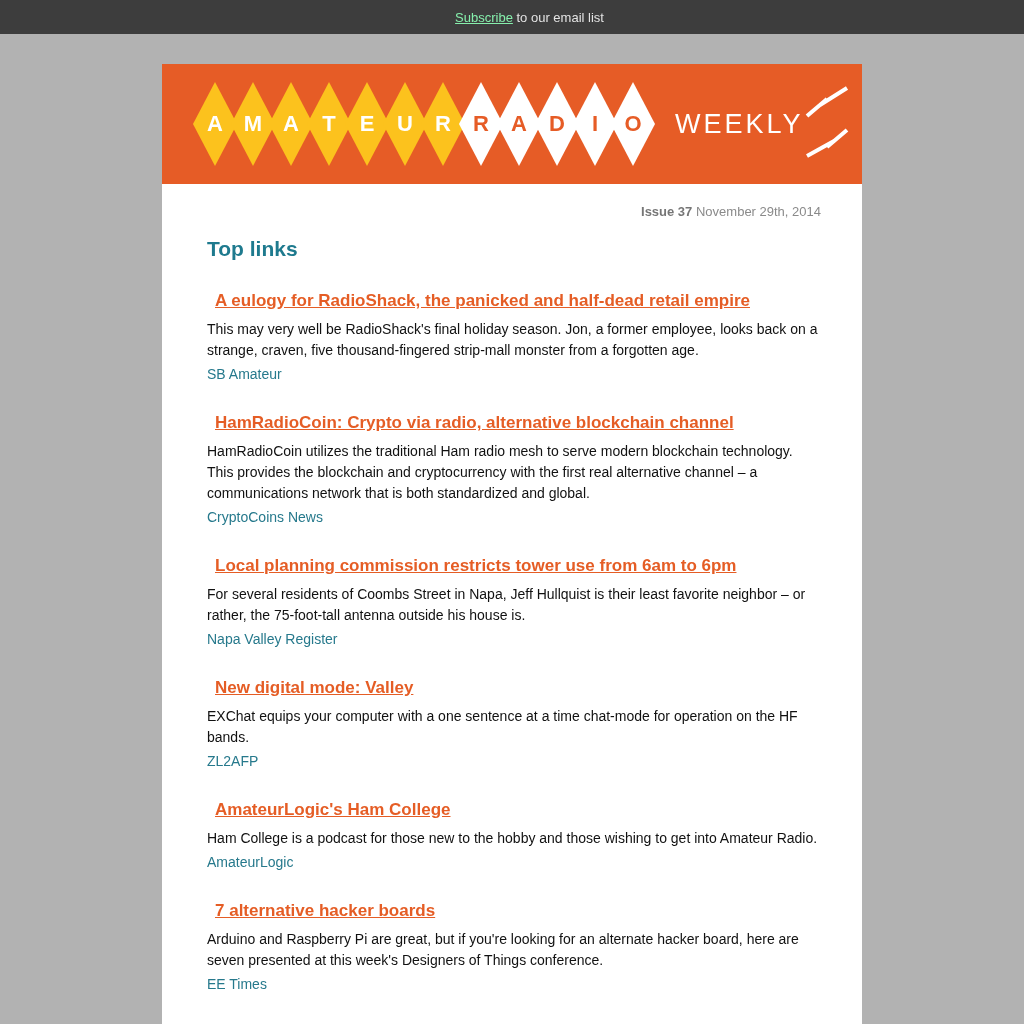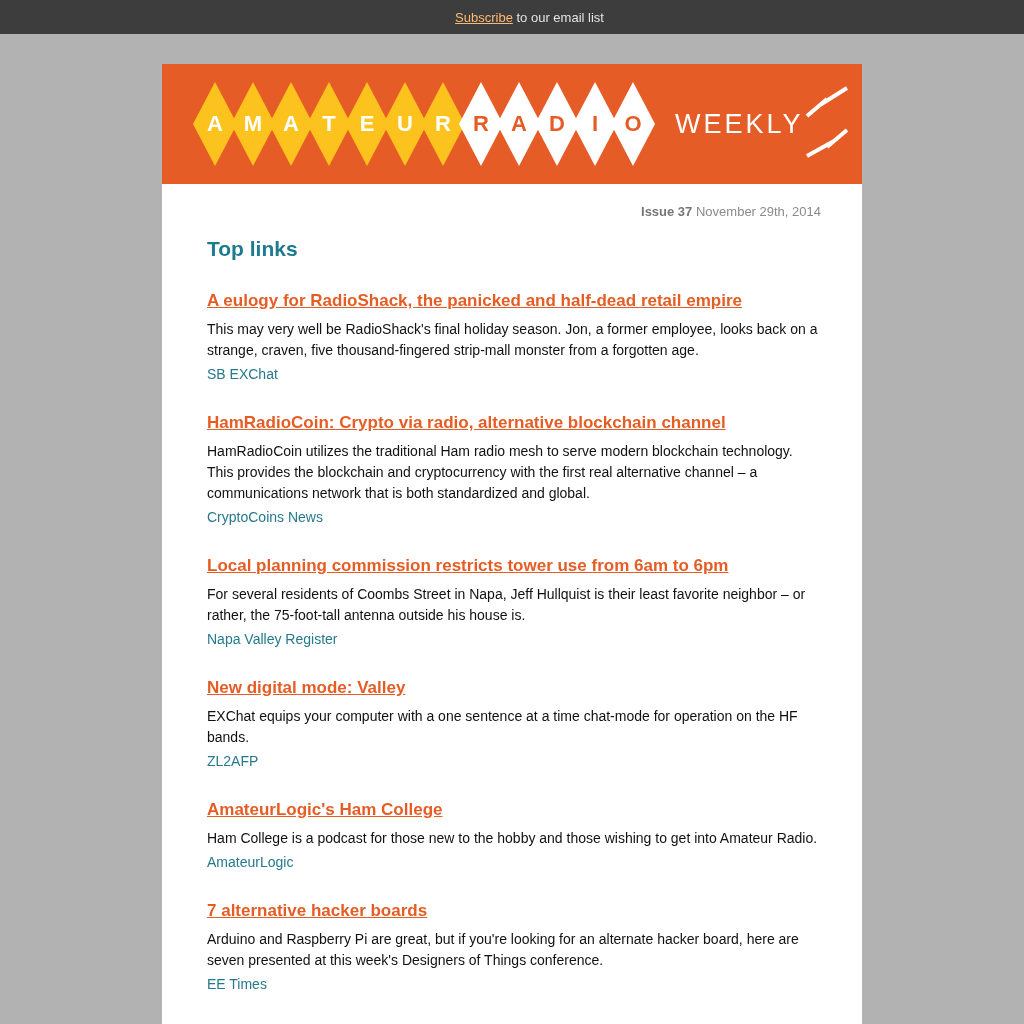--- a/index.html
+++ b/index.html
@@ -4,21 +4,21 @@
 <style>
   * { box-sizing: border-box; margin: 0; padding: 0; }
   html, body { width: 1024px; height: 1024px; overflow: hidden; }
   body { background: #b2b2b2; font-family: "Liberation Sans", sans-serif; }
 
   .topbar {
     height: 34px; background: #3d3d3d; color: #e3e3e3;
     display: flex; align-items: center; justify-content: center;
     font-size: 13px;
   }
-  .topbar a { color: #fdba74; text-decoration: underline; cursor: pointer; margin-left: 35px; }
+  .topbar a { color: #86efac; text-decoration: underline; cursor: pointer; margin-left: 35px; }
   .topbar .suffix { white-space: pre; }
 
   .card { width: 700px; margin: 30px auto 0; background: #ffffff; }
 
   .masthead {
     height: 120px; background: #e65c26;
     display: flex; align-items: center;
     padding: 0 28px 0 31px;
   }
   .diamonds { display: flex; }
@@ -38,20 +38,21 @@
   .issue-line { text-align: right; font-size: 13px; color: #8a8a8a; }
   .issue-line .issue-num { font-weight: bold; color: #767676; padding-left: 48px; }
 
   .section-title { color: #1e7a8e; font-size: 21px; font-weight: bold; margin: 18px 0 4px; }
 
   .article { margin-top: 29px; }
   .article-title {
     display: inline-block; color: #e55d25; font-weight: bold;
     font-size: 17px; text-decoration: underline; cursor: pointer;
     line-height: 22px;
+    margin-left: 8px;
   }
   .article-desc { font-size: 14px; line-height: 21px; color: #111111; margin-top: 7px; max-width: 616px; }
   .article-source {
     display: inline-block; margin-top: 5px; color: #26798c;
     font-size: 14px; text-decoration: none; cursor: pointer;
   }
 </style>
 </head>
 <body>
 
@@ -88,21 +89,21 @@
 
   <div class="content">
     <div class="issue-line">
       <span class="issue-num">Issue 37</span>
       <span>November 29th, 2014</span>
     </div>
 
     <h2 class="section-title">Top links</h2>
 
     <div id="articles">
-        <div class="article"><a class="article-title">A eulogy for RadioShack, the panicked and half-dead retail empire</a><p class="article-desc">This may very well be RadioShack's final holiday season. Jon, a former employee, looks back on a strange, craven, five thousand-fingered strip-mall monster from a forgotten age.</p><a class="article-source">SB EXChat</a></div>
+        <div class="article"><a class="article-title">A eulogy for RadioShack, the panicked and half-dead retail empire</a><p class="article-desc">This may very well be RadioShack's final holiday season. Jon, a former employee, looks back on a strange, craven, five thousand-fingered strip-mall monster from a forgotten age.</p><a class="article-source">SB Amateur</a></div>
         <div class="article"><a class="article-title">HamRadioCoin: Crypto via radio, alternative blockchain channel</a><p class="article-desc">HamRadioCoin utilizes the traditional Ham radio mesh to serve modern blockchain technology. This provides the blockchain and cryptocurrency with the first real alternative channel – a communications network that is both standardized and global.</p><a class="article-source">CryptoCoins News</a></div>
         <div class="article"><a class="article-title">Local planning commission restricts tower use from 6am to 6pm</a><p class="article-desc">For several residents of Coombs Street in Napa, Jeff Hullquist is their least favorite neighbor – or rather, the 75-foot-tall antenna outside his house is.</p><a class="article-source">Napa Valley Register</a></div>
         <div class="article"><a class="article-title">New digital mode: Valley</a><p class="article-desc">EXChat equips your computer with a one sentence at a time chat-mode for operation on the HF bands.</p><a class="article-source">ZL2AFP</a></div>
         <div class="article"><a class="article-title">AmateurLogic's Ham College</a><p class="article-desc">Ham College is a podcast for those new to the hobby and those wishing to get into Amateur Radio.</p><a class="article-source">AmateurLogic</a></div>
         <div class="article"><a class="article-title">7 alternative hacker boards</a><p class="article-desc">Arduino and Raspberry Pi are great, but if you're looking for an alternate hacker board, here are seven presented at this week's Designers of Things conference.</p><a class="article-source">EE Times</a></div>
         <div class="article"><a class="article-title">NASA offers $5 million prize for CubeSat design</a></div>
       </div>
   </div>
 
 </div>

